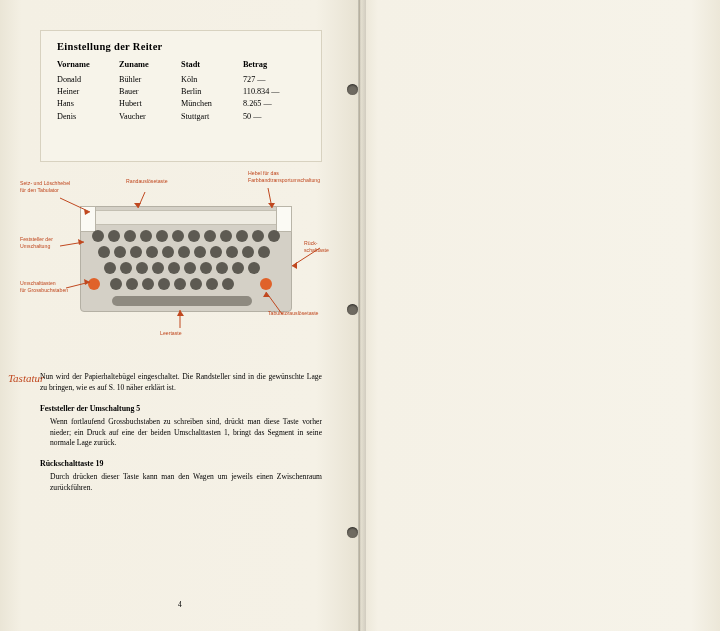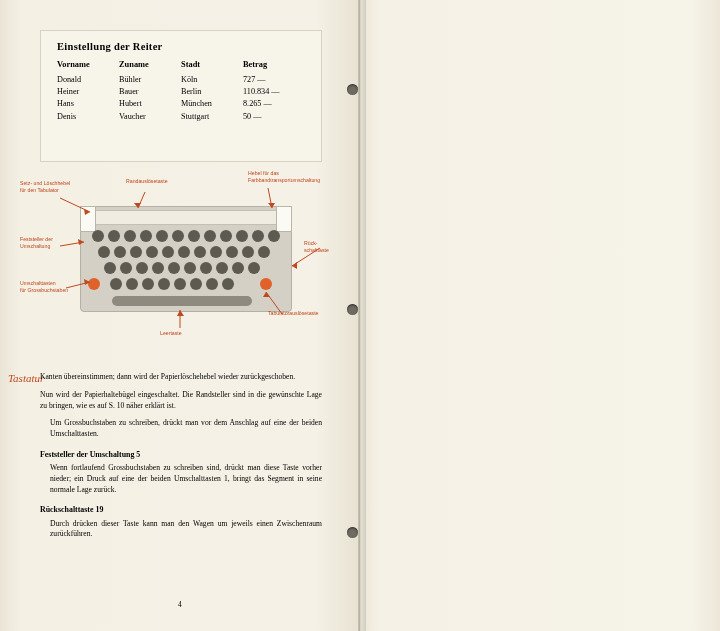--- a/index.html
+++ b/index.html
@@ -265,23 +265,21 @@
       <div class="ann" style="left:0px;top:68px;width:50px;">Feststeller der<br>Umschaltung</div>
       <div class="ann" style="left:284px;top:72px;width:38px;">Rück-<br>schalttaste</div>
       <div class="ann" style="left:0px;top:112px;width:52px;">Umschalttasten<br>für Grossbuchstaben</div>
       <div class="ann" style="left:248px;top:142px;">Tabulatorauslösetaste</div>
       <div class="ann" style="left:140px;top:162px;">Leertaste</div>
     </div>
 
     <div class="sidenote">Tastatur</div>
 
     <div class="ltext">
-      <p>Kanten übereinstimmen; dann wird der Papierlöschehebel wieder zurückgeschoben.</p>
       <p>Nun wird der Papierhaltebügel eingeschaltet. Die Randsteller sind in die gewünschte Lage zu bringen, wie es auf S. 10 näher erklärt ist.</p>
-      <p class="indent">Um Grossbuchstaben zu schreiben, drückt man vor dem Anschlag auf eine der beiden Umschalttasten.</p>
       <h3>Feststeller der Umschaltung 5</h3>
       <p class="indent">Wenn fortlaufend Grossbuchstaben zu schreiben sind, drückt man diese Taste vorher nieder; ein Druck auf eine der beiden Umschalttasten 1, bringt das Segment in seine normale Lage zurück.</p>
       <h3>Rückschalttaste 19</h3>
       <p class="indent">Durch drücken dieser Taste kann man den Wagen um jeweils einen Zwischenraum zurückführen.</p>
     </div>
 
     <div class="pagenum pn-left">4</div>
   </div>
 
   <div class="page page-right">

